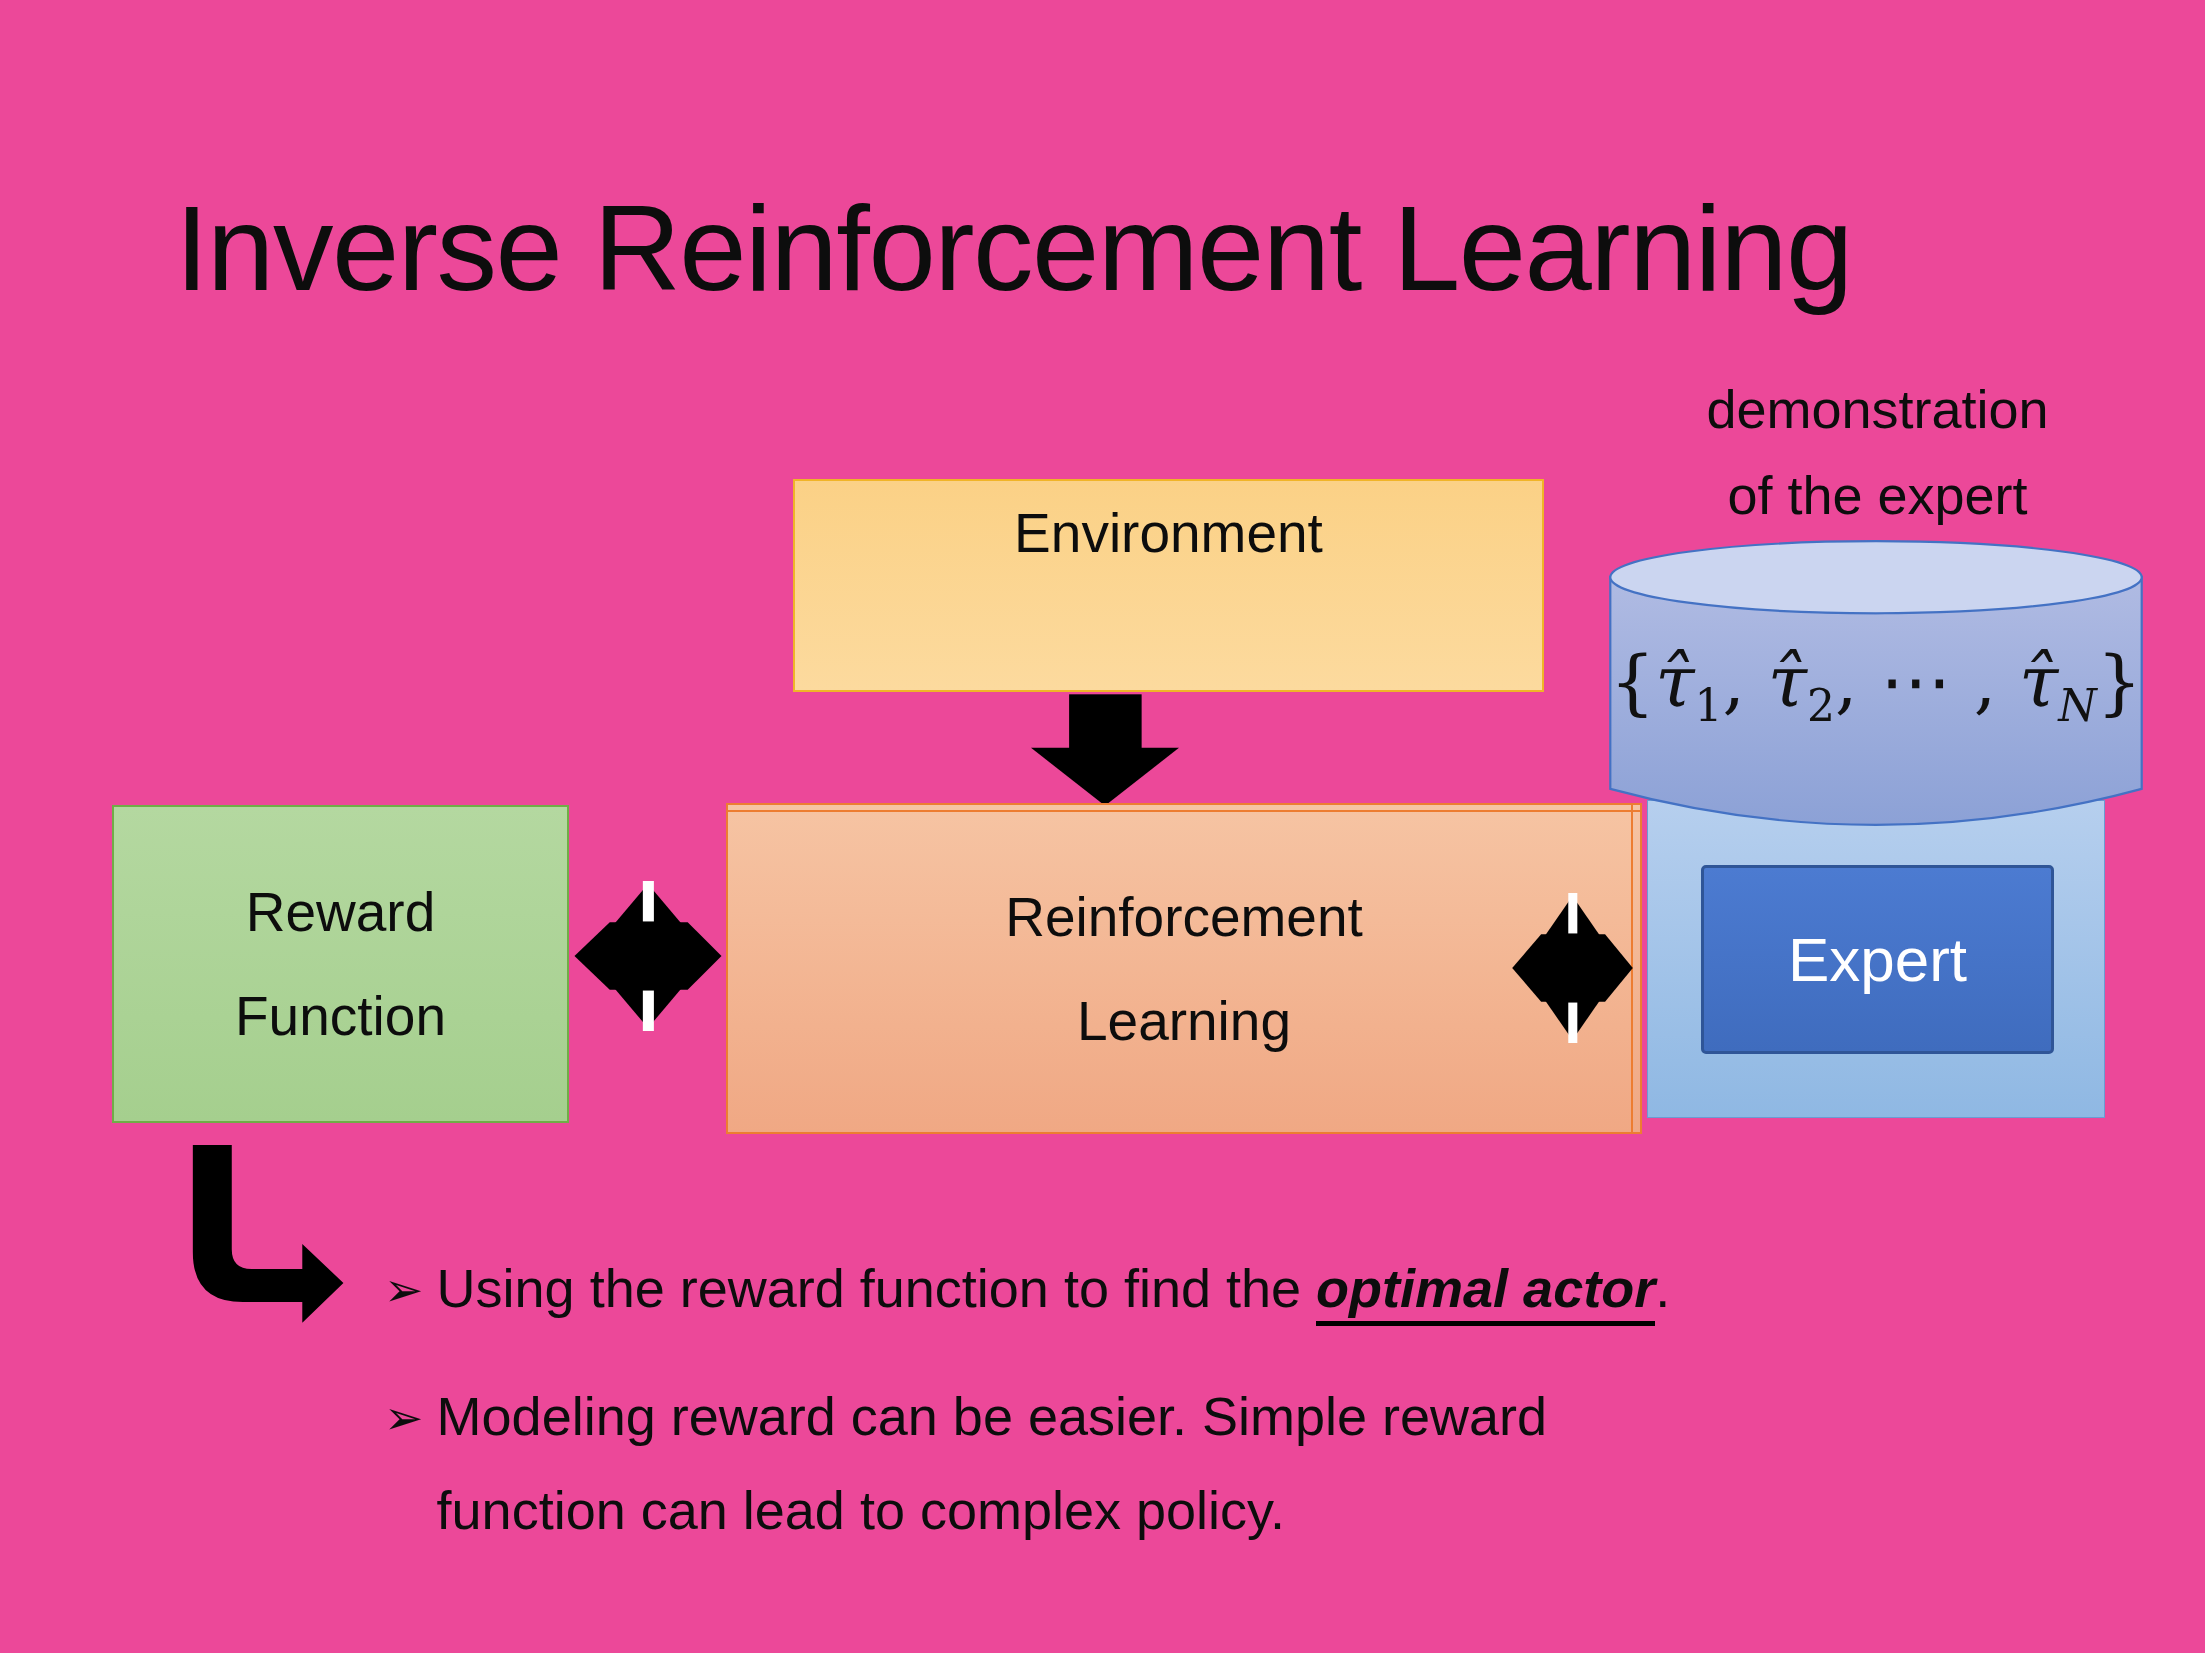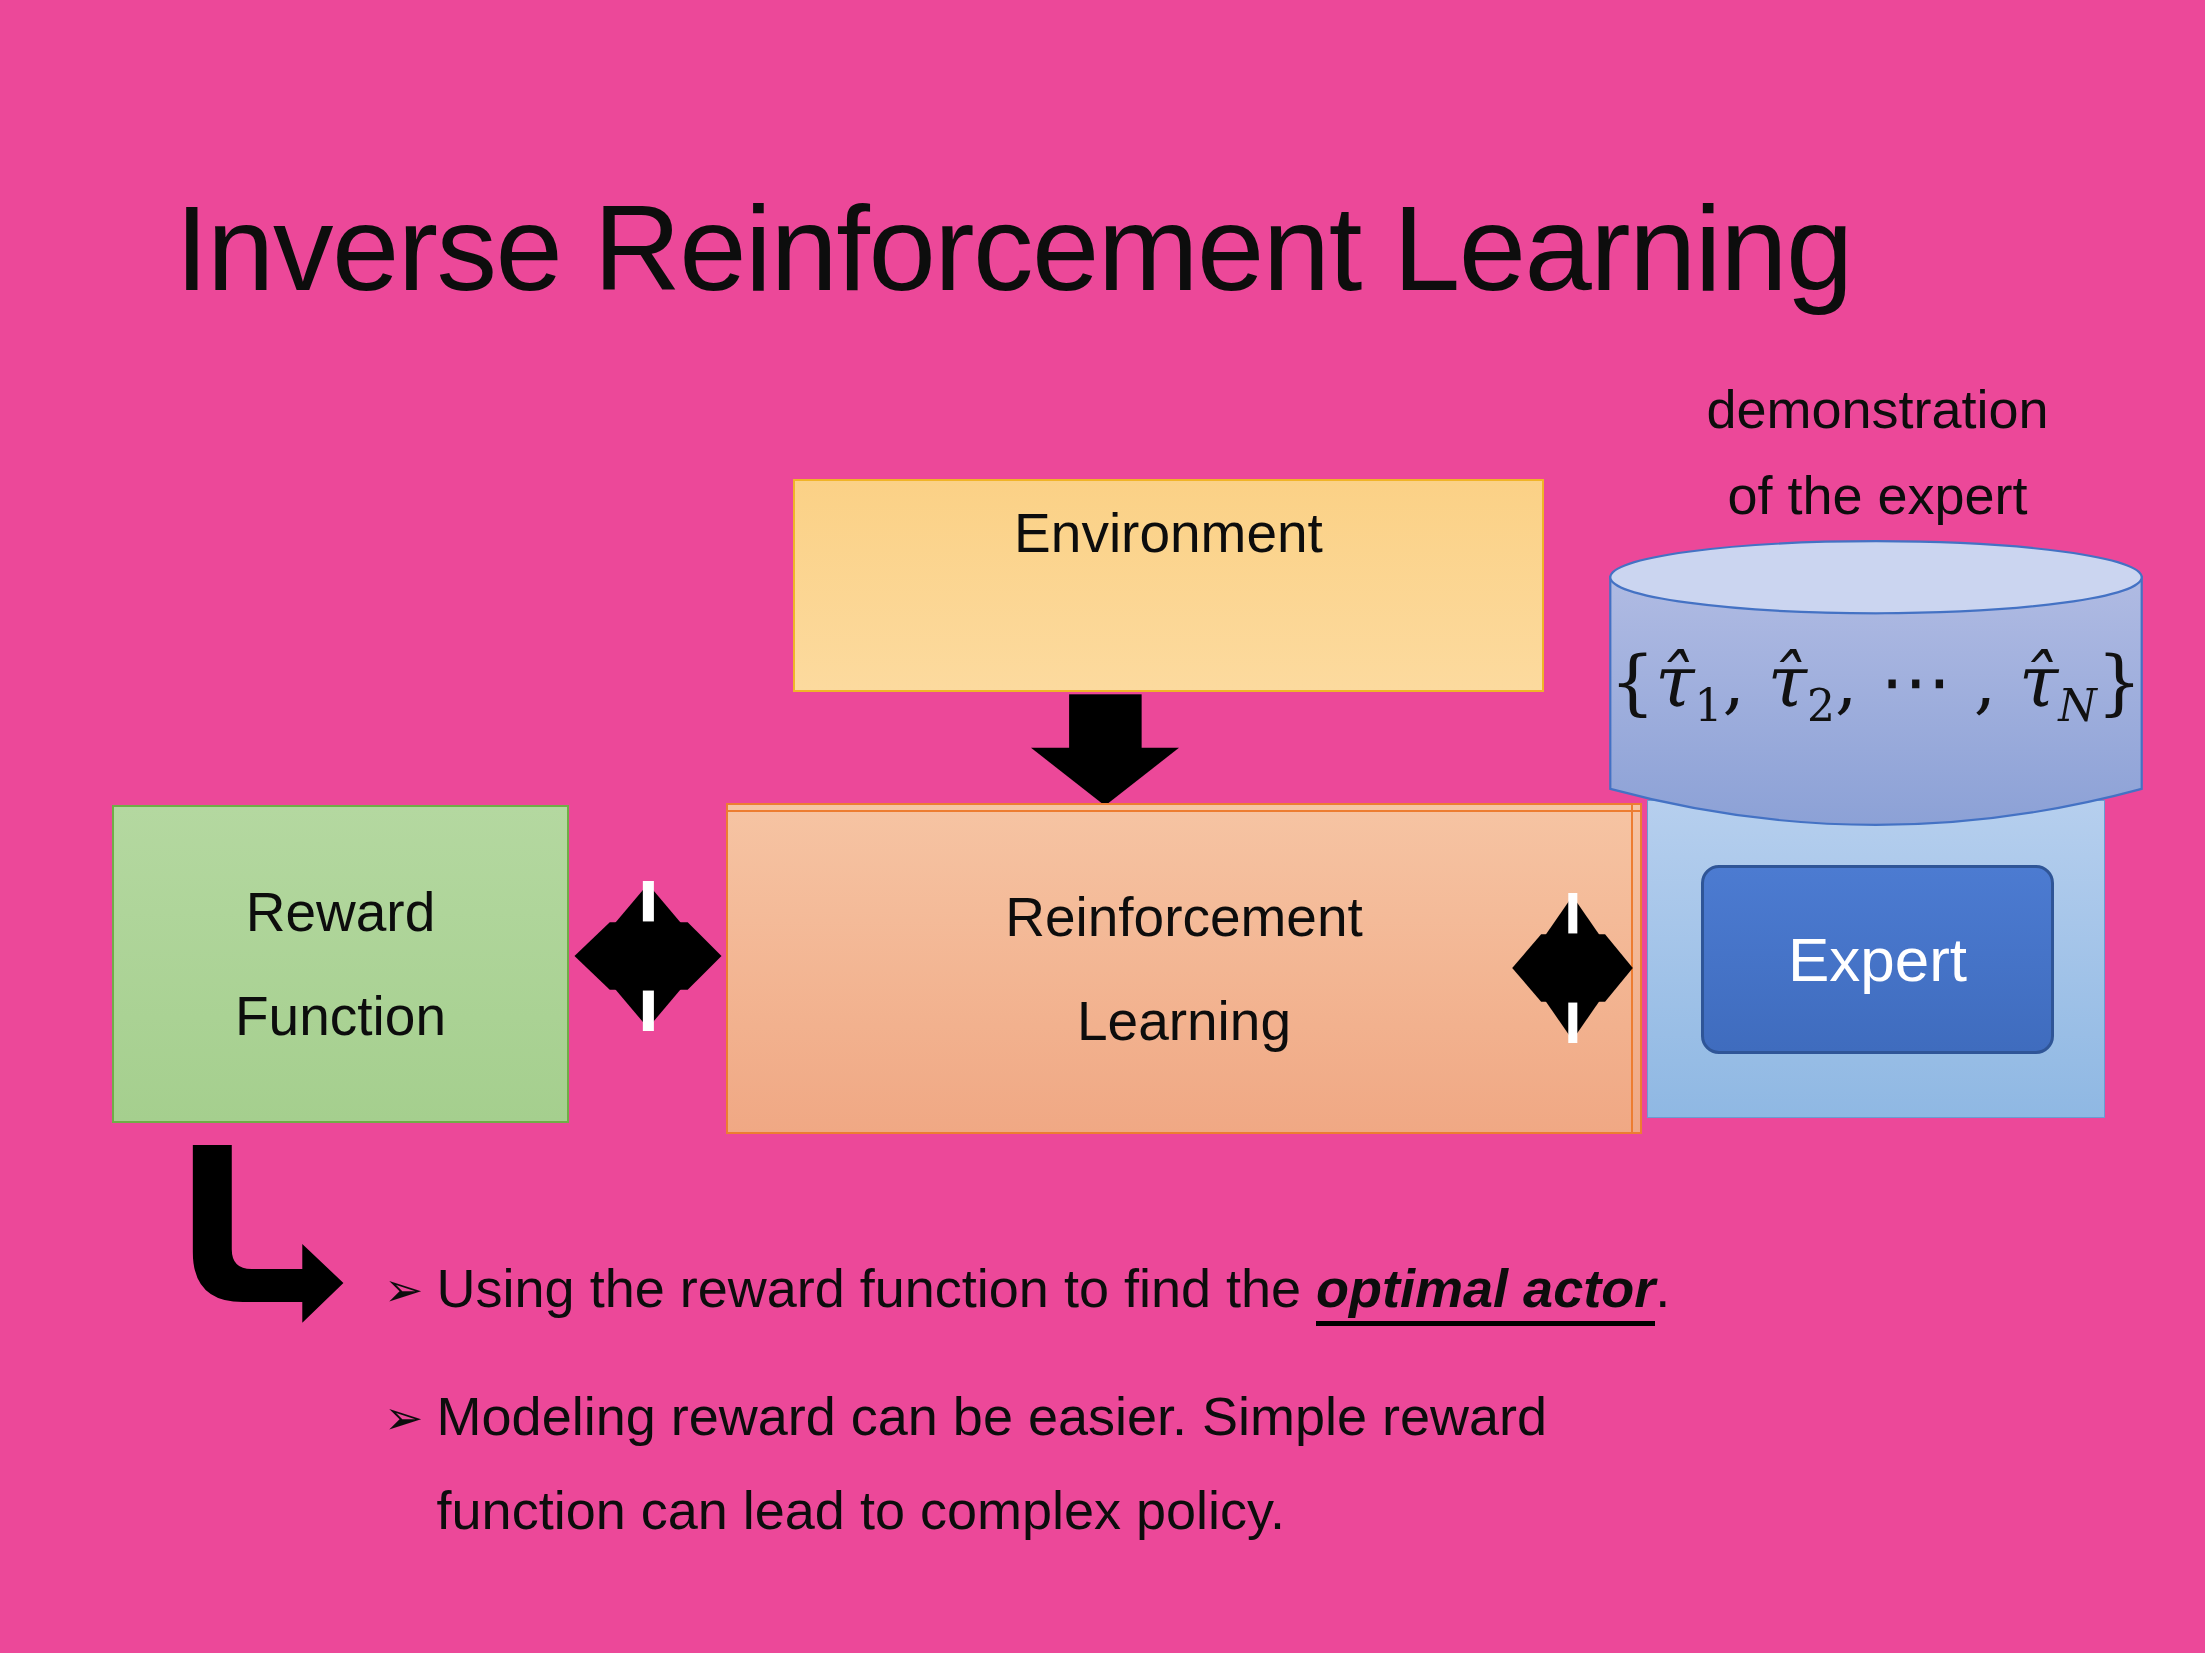--- a/index.html
+++ b/index.html
@@ -56,21 +56,21 @@
     left:1647px;top:800px;width:458px;height:318px;
     background:linear-gradient(180deg,#b6cfee 0%,#8fb8e3 100%);
     border:1.5px solid #6b9bd2;
     box-sizing:border-box;
   }
   
   #expert-box{
     left:1701px;top:865px;width:353px;height:189px;
     background:linear-gradient(180deg,#4c7bd1 0%,#3f6cbe 100%);
     border:3.7px solid #2f5597;
-    border-radius:18px;
+    border-radius:5px;
     box-sizing:border-box;
     display:flex;align-items:center;justify-content:center;
   }
   #expert-box .box-label{color:#ffffff;font-size:62px;line-height:62px;}
 
   
   #caption{
     left:1580px;top:366px;width:595px;
     text-align:center;
     font-size:54px;color:#0d0d0d;line-height:86px;

